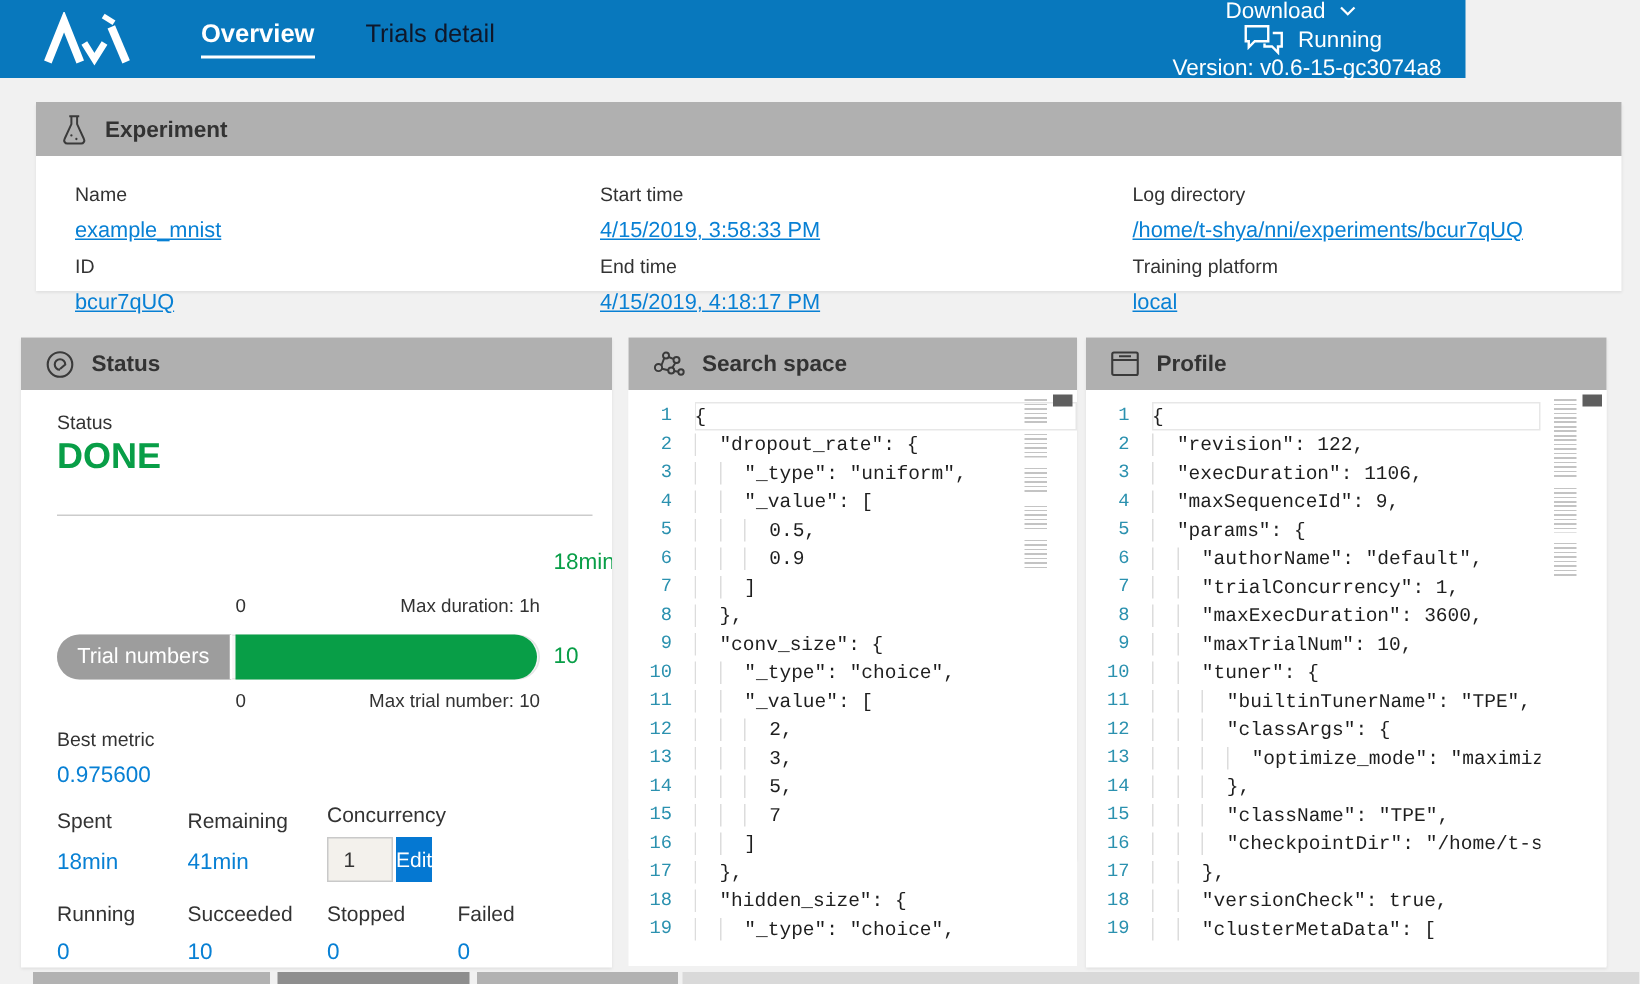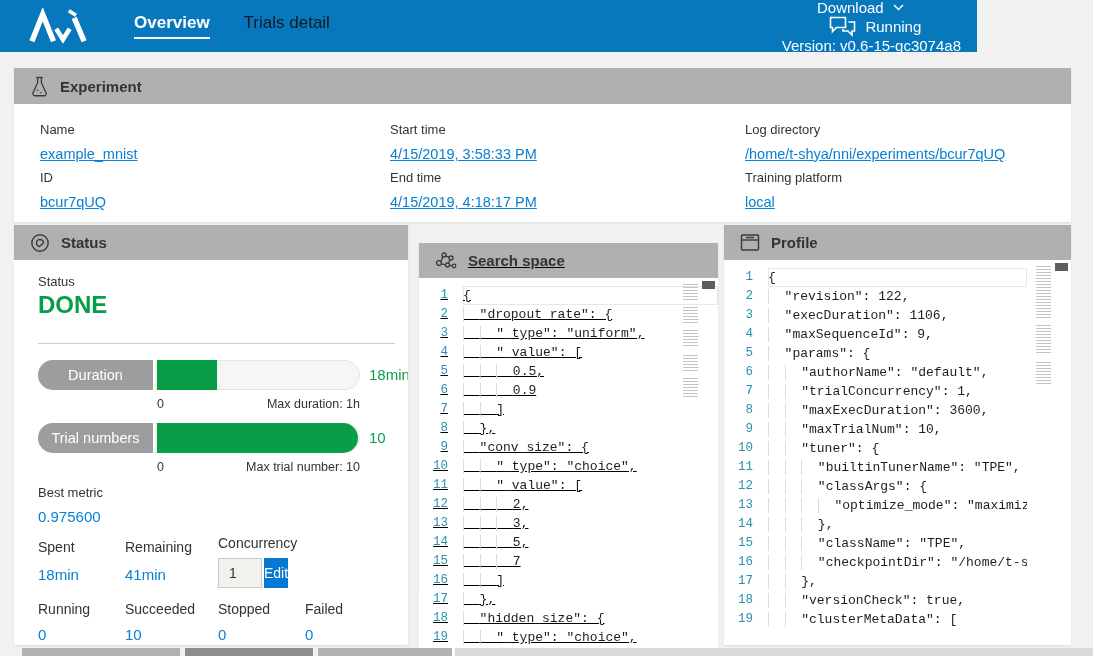--- a/index.html
+++ b/index.html
@@ -19,27 +19,27 @@
   .nav-download { display:flex; align-items:center; gap:9px; cursor:pointer; }
   .nav-feedback { display:flex; align-items:center; gap:9px; margin-left:30px; cursor:pointer; }
   .nav-version { margin-left:22px; }
 
   
   .panel { position:absolute; background:#fff; box-shadow:0 1px 2px rgba(0,0,0,.08); }
   .panel-header { height:36px; background:var(--header_gray,#b0b0b0); display:flex; align-items:center;
                   padding-left:16px; gap:11px; color:#333; font-size:15px; font-weight:700; }
   .panel-header svg { flex:0 0 auto; }
 
-  #experiment-panel { left:14px; top:68px; width:1057px; height:154px; }
+  #experiment-panel { left:24px; top:68px; width:1057px; height:126px; }
   .exp-body { display:grid; grid-template-columns:350px 355px auto; padding:14px 0 0 26px; }
   .exp-label { font-size:13px; color:#333; line-height:24px; }
   .exp-value { font-size:14.5px; color:var(--link_blue,#0880d4); line-height:24px;text-decoration:underline; }
 
   #status-panel  { left:14px;  top:225px; width:394px; height:420px; }
-  #search-panel  { left:419px; top:243px; width:299px; height:348px;text-decoration:underline; }
+  #search-panel  { left:419px; top:225px; width:299px; height:348px; }
   #profile-panel { left:724px; top:225px; width:347px; height:420px; }
   .panel-body { position:relative; height:384px; background:#fff; overflow:hidden; }
   #status-panel .panel-header, #search-panel .panel-header, #profile-panel .panel-header { height:35px; }
 
   
   .abs { position:absolute; }
   .small-lbl { font-size:13px; color:#333; }
   .stat-lbl  { font-size:14px; color:#333; }
   .stat-val  { font-size:15px; color:var(--link_blue,#0880d4); }
   .done-text { font-size:24px; font-weight:700; color:var(--success_green,#089e47); }
@@ -151,24 +151,20 @@
         <path d="M10 13.5 a3.5 3.5 0 1 1 3.5 -3.5 L10 13"></path>
       </svg>
       <span>Status</span>
     </div>
     <div class="panel-body">
       <div class="abs small-lbl" style="top:14px;left:24px">Status</div>
       <div class="abs done-text" style="top:31px;left:24px">DONE</div>
       <div class="abs divider" style="top:83px;left:24px;right:13px"></div>
 
       <div class="bar-group" style="top:100px">
-        <div class="bar">
-          <div class="bar-label">Duration</div>
-          <div class="bar-fill" style="width: calc(30% - 35.7px);"></div>
-        </div>
         <div class="bar-out-val">18min</div>
         <div class="bar-sub">
           <span>0</span>
           <span>Max duration: 1h</span>
         </div>
       </div>
 
       <div class="bar-group" style="top:163px">
         <div class="bar">
           <div class="bar-label">Trial numbers</div>

